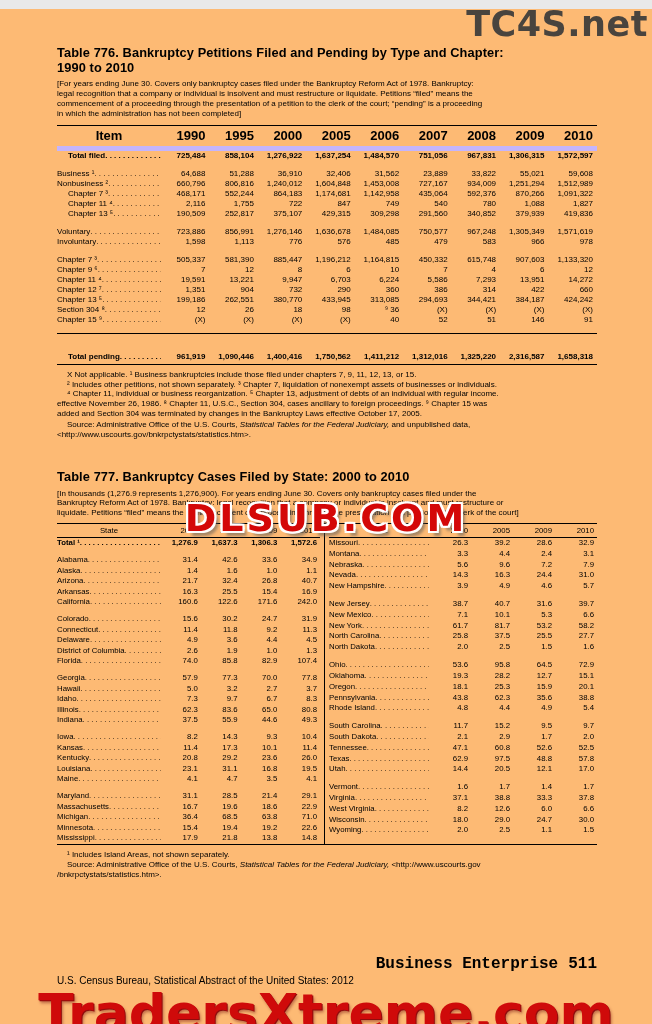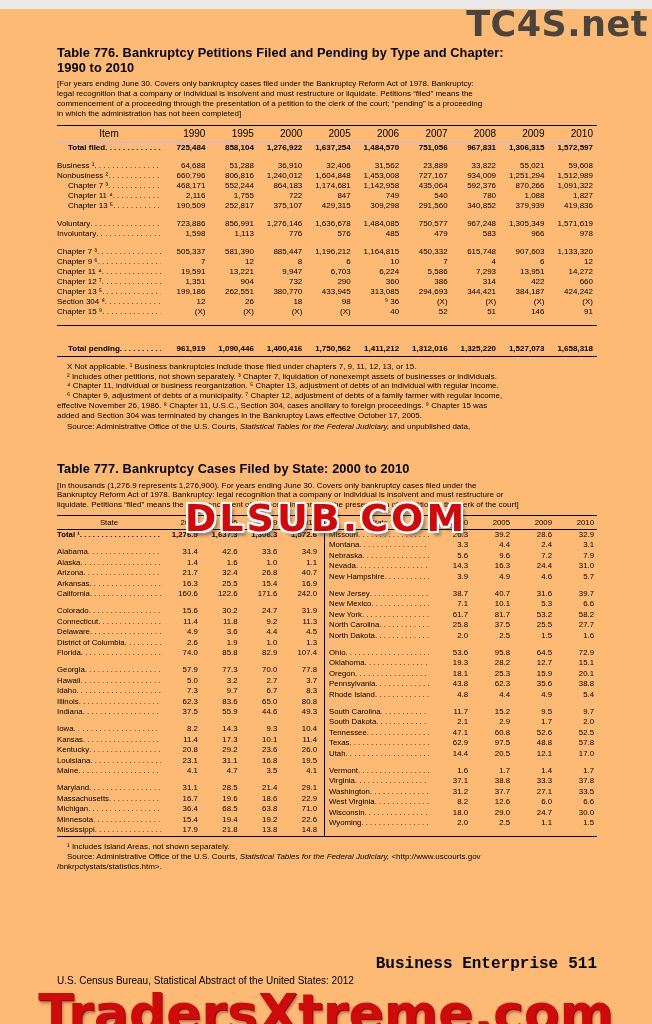--- a/index.html
+++ b/index.html
@@ -13,21 +13,21 @@
 
   .note { margin-top:4px; }
   .note .ln, .fnotes .ln, .source .ln { font-size:8px; line-height:9.8px; white-space:nowrap; }
   .ln.indent { padding-left:10px; }
   .it { font-style:italic; }
   .fnotes { margin-top:5px; }
   .source { margin-top:1px; }
 
   table.tbl { border-collapse:collapse; table-layout:fixed; }
   #t776 { width:540px; margin-top:7px; border-top:1.5px solid #000; border-bottom:1px solid #000; }
-  #t776 th { font-size:10px; font-weight:normal; border-bottom:1px solid #c4b5fd; padding:2px 4px 3px 0; }
+  #t776 th { font-size:13px; font-weight:bold; border-bottom:5px solid #c4b5fd; padding:2px 4px 3px 0; }
   #t776 th.item { text-align:center; padding-right:0; }
   #t776 th.yr { text-align:right; }
   #t776 td { font-size:8px; line-height:10px; height:10px; overflow:hidden; }
   #t776 td.val { text-align:right; padding-right:4px; }
   #t776 tr.spacer td { height:8px; }
   #t776 tr.rule td { border-top:1px solid #000; padding-top:18px; padding-bottom:2px; }
 
   .t777wrap { margin-top:5px; display:flex; position:relative; border-top:1.5px solid #000; border-bottom:1px solid #000; width:540px; }
   #t777L { width:263px; margin-right:4px; }
   #t777R { width:268px; margin-left:4px; }
@@ -375,36 +375,36 @@
                   <span class="dots"></span>
                 </div>
               </td>
               <td class="val bold">961,919</td>
               <td class="val bold">1,090,446</td>
               <td class="val bold">1,400,416</td>
               <td class="val bold">1,750,562</td>
               <td class="val bold">1,411,212</td>
               <td class="val bold">1,312,016</td>
               <td class="val bold">1,325,220</td>
-              <td class="val bold">1,527,073</td>
+              <td class="val bold">2,316,587</td>
               <td class="val bold">1,658,318</td>
             </tr>
           </tbody>
       </table>
 
       <div class="fnotes" id="fn776">
           <div class="ln indent">X Not applicable.  ¹ Business bankruptcies include those filed under chapters 7, 9, 11, 12, 13, or 15.</div>
           <div class="ln indent">² Includes other petitions, not shown separately. ³ Chapter 7, liquidation of nonexempt assets of businesses or individuals.</div>
           <div class="ln indent">⁴ Chapter 11, individual or business reorganization. ⁵ Chapter 13, adjustment of debts of an individual with regular income.</div>
-          <div class="ln indent">⁶ Chapter 9, adjustment of debts of a municipality. ⁷ Chapter 12, adjustment of debts of a family farmer with regular  income,</div>
           <div class="ln">effective November 26, 1986. ⁸ Chapter 11, U.S.C., Section 304, cases ancillary to foreign proceedings. ⁹ Chapter 15 was</div>
           <div class="ln">added and Section 304 was terminated by changes in the Bankruptcy Laws effective October 17, 2005.</div>
         </div>
       <div class="source">
         <div class="ln indent"><span>Source: Administrative Office of the U.S. Courts, </span><span class="it">Statistical Tables for the Federal Judiciary,</span><span> and unpublished data,</span></div>
+        <div class="ln">&lt;http://www.uscourts.gov/bnkrpctystats/statistics.htm&gt;.</div>
       </div>
     </div>
 
     <div class="sec sec777">
       <div class="ttl">Table 777. Bankruptcy Cases Filed by State: 2000 to 2010</div>
       <div class="note" id="note777">
           <div class="ln">[In thousands (1,276.9 represents 1,276,900). For years ending June 30. Covers only bankruptcy cases filed under the</div>
           <div class="ln">Bankruptcy Reform Act of 1978. Bankruptcy: legal recognition that a company or individual is insolvent and must restructure or</div>
           <div class="ln">liquidate. Petitions “filed” means the commencement of a proceeding through the presentation of a petition to the clerk of the court]</div>
         </div>
@@ -1040,32 +1040,20 @@
                   </div>
                 </td>
                 <td class="val">37.1</td>
                 <td class="val">38.8</td>
                 <td class="val">33.3</td>
                 <td class="val">37.8</td>
               </tr>
               <tr>
                 <td class="lblcell">
                   <div class="lbl">
-                    <span class="txt">Washington</span>
-                    <span class="dots"></span>
-                  </div>
-                </td>
-                <td class="val">31.2</td>
-                <td class="val">37.7</td>
-                <td class="val">27.1</td>
-                <td class="val">33.5</td>
-              </tr>
-              <tr>
-                <td class="lblcell">
-                  <div class="lbl">
                     <span class="txt">West Virginia</span>
                     <span class="dots"></span>
                   </div>
                 </td>
                 <td class="val">8.2</td>
                 <td class="val">12.6</td>
                 <td class="val">6.0</td>
                 <td class="val">6.6</td>
               </tr>
               <tr>

